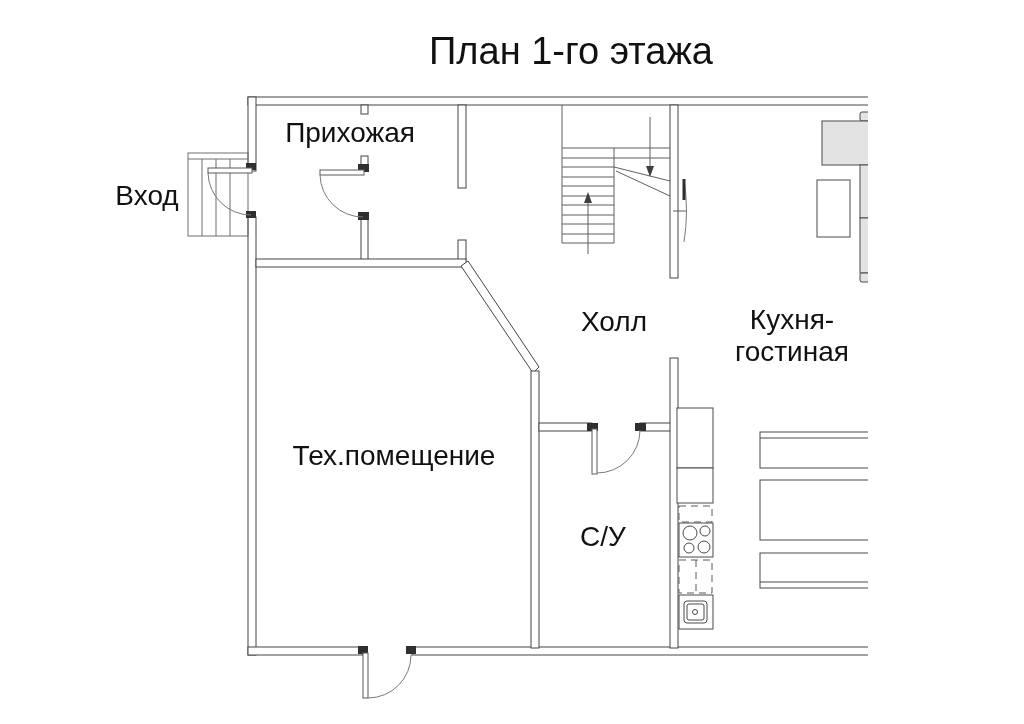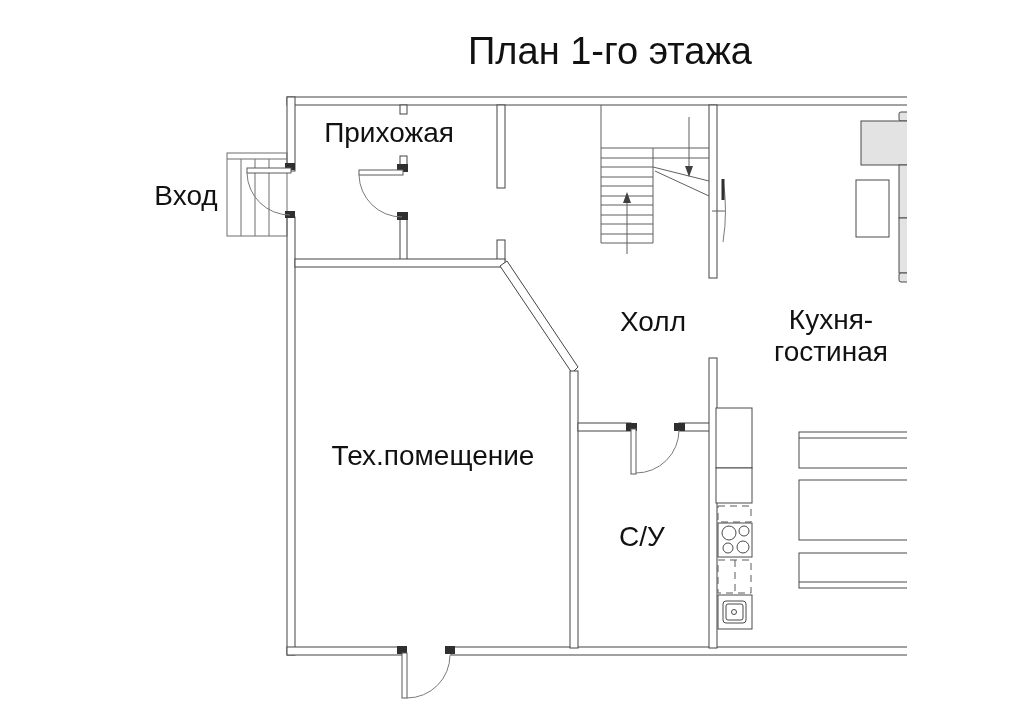--- a/index.html
+++ b/index.html
@@ -3,21 +3,21 @@
 <meta charset="utf-8">
 <style>
   :root{
     --color-background:#ffffff;
     --color-wall-stroke:#454545;
     --color-thin-line:#5f5f5f;
     --color-sofa-fill:#e3e3e3;
     --color-text:#111111;
   }
   html,body{margin:0;padding:0;background:var(--color-background);}
-  #stage{position:relative;width:868px;height:724px;background:var(--color-background);overflow:hidden;padding-left:39px;}
+  #stage{position:relative;width:868px;height:724px;background:var(--color-background);overflow:hidden;}
   svg{display:block;}
   .wall{fill:#ffffff;stroke:var(--color-wall-stroke);stroke-width:1;}
   .thin{stroke:var(--color-thin-line);stroke-width:1;fill:none;}
   .thin2{stroke:#6e6e6e;stroke-width:1;fill:none;}
   .hinge{fill:#2f2f2f;stroke:none;}
   .leaf{fill:#ffffff;stroke:#5a5a5a;stroke-width:1;}
   .arc{fill:none;stroke:#7a7a7a;stroke-width:1;}
   .furn{fill:#ffffff;stroke:#4a4a4a;stroke-width:1;}
   .furnline{stroke:#4a4a4a;stroke-width:1;fill:none;}
   .dash{fill:none;stroke:#5a5a5a;stroke-width:1;stroke-dasharray:7 5;}

